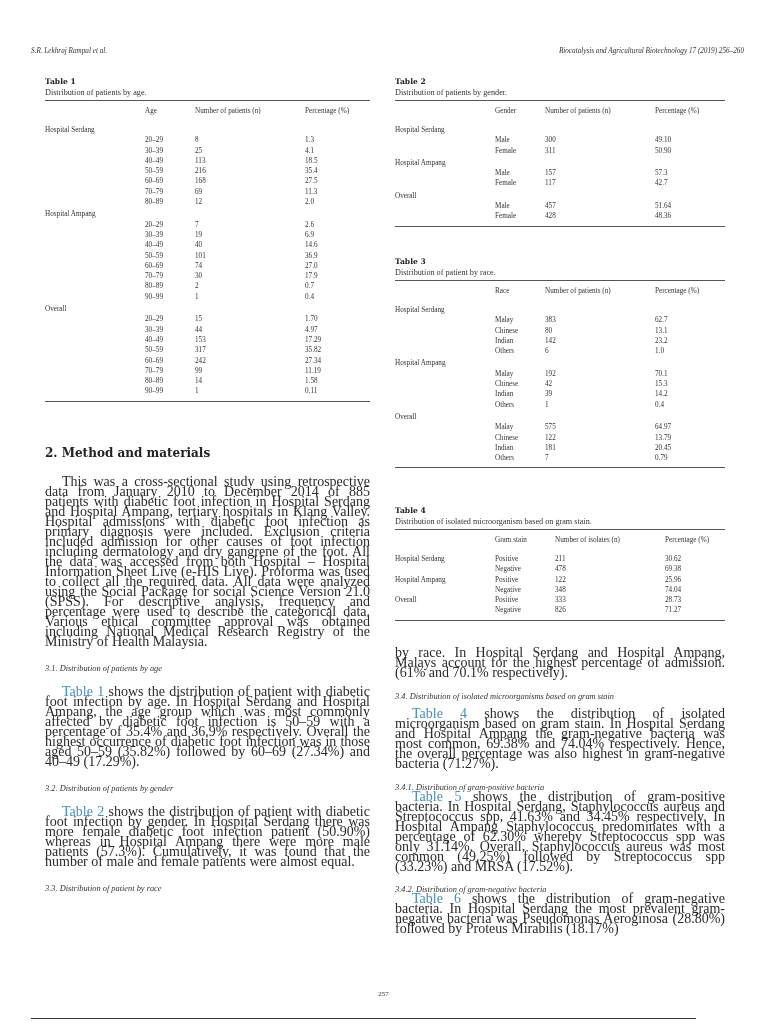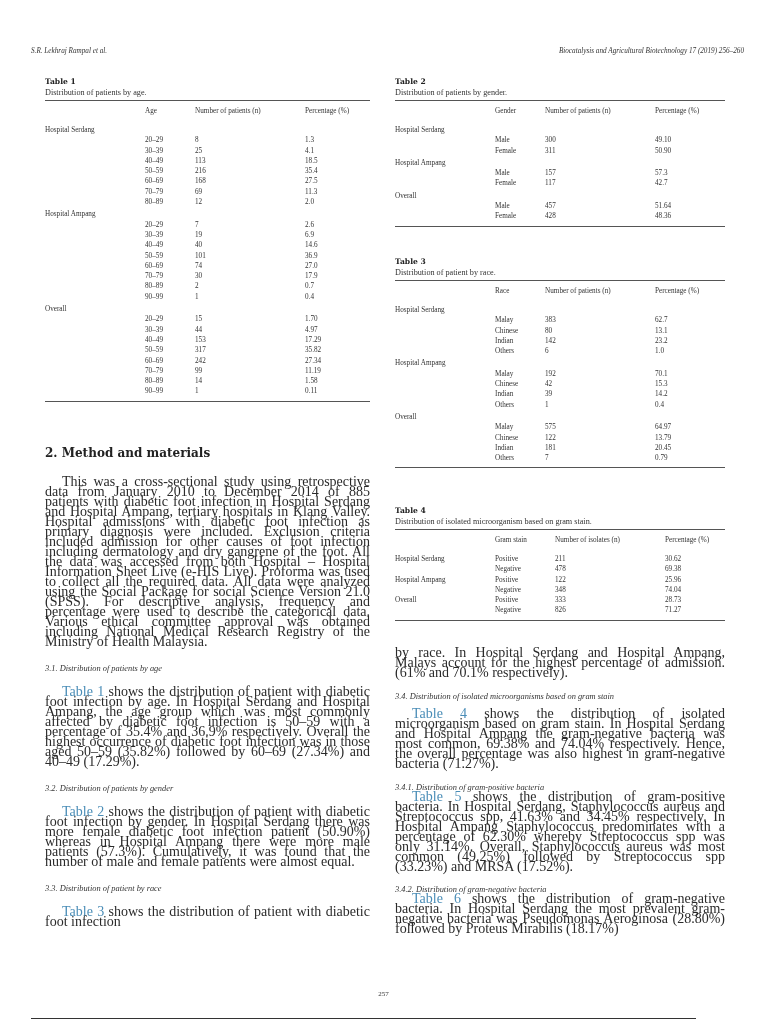--- a/index.html
+++ b/index.html
@@ -219,21 +219,20 @@
     <p class="para indent" style="margin-top:17px;">This was a cross-sectional study using retrospective data from January 2010 to December 2014 of 885 patients with diabetic foot infection in Hospital Serdang and Hospital Ampang, tertiary hospitals in Klang Valley. Hospital admissions with diabetic foot infection as primary diagnosis were included. Exclusion criteria included admission for other causes of foot infection including dermatology and dry gangrene of the foot. All the data was accessed from both Hospital – Hospital Information Sheet Live (e-HIS Live). Proforma was used to collect all the required data. All data were analyzed using the Social Package for social Science Version 21.0 (SPSS). For descriptive analysis, frequency and percentage were used to describe the categorical data. Various ethical committee approval was obtained including National Medical Research Registry of the Ministry of Health Malaysia.</p>
 
 
     <div class="sub-head" style="margin-top:17px;">3.1.  Distribution of patients by age</div>
     <p class="para indent" style="margin-top:14px;"><span class="link">Table 1</span><span> shows the distribution of patient with diabetic foot infection by age. In Hospital Serdang and Hospital Ampang, the age group which was most commonly affected by diabetic foot infection is 50–59 with a percentage of 35.4% and 36.9% respectively. Overall the highest occurrence of diabetic foot infection was in those aged 50–59 (35.82%) followed by 60–69 (27.34%) and 40–49 (17.29%).</span></p>
 
     <div class="sub-head" style="margin-top:17px;">3.2.  Distribution of patients by gender</div>
     <p class="para indent" style="margin-top:14px;"><span class="link">Table 2</span><span> shows the distribution of patient with diabetic foot infection by gender. In Hospital Serdang there was more female diabetic foot infection patient (50.90%) whereas in Hospital Ampang there were more male patients (57.3%). Cumulatively, it was found that the number of male and female patients were almost equal.</span></p>
 
     <div class="sub-head" style="margin-top:17px;">3.3.  Distribution of patient by race</div>
-    <p class="para indent" style="margin-top:14px;"><span class="link">Table 3</span><span> shows the distribution of patient with diabetic foot infection</span></p>
   </div>
 
   <div class="col col-right" style="top:76px;">
     <div class="tbl-label">Table 2</div>
     <div class="tbl-caption">Distribution of patients by gender.</div>
     <div class="tbl-rule-top"></div>
     <table class="data">
       <thead>
         <tr>
           <th class="c-group"></th>

